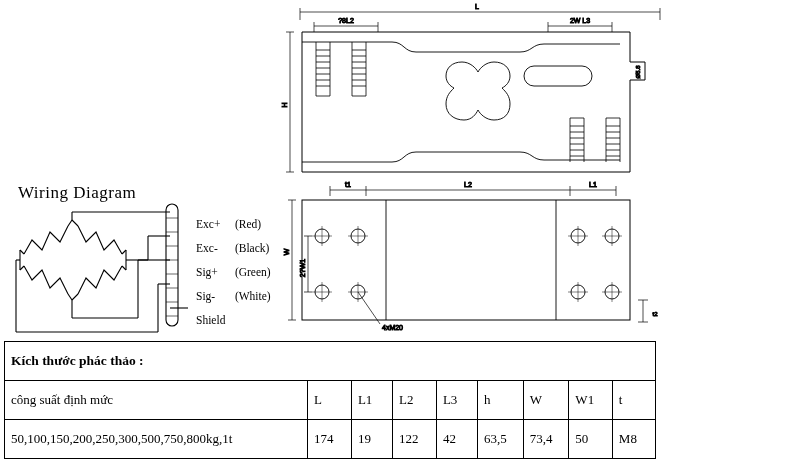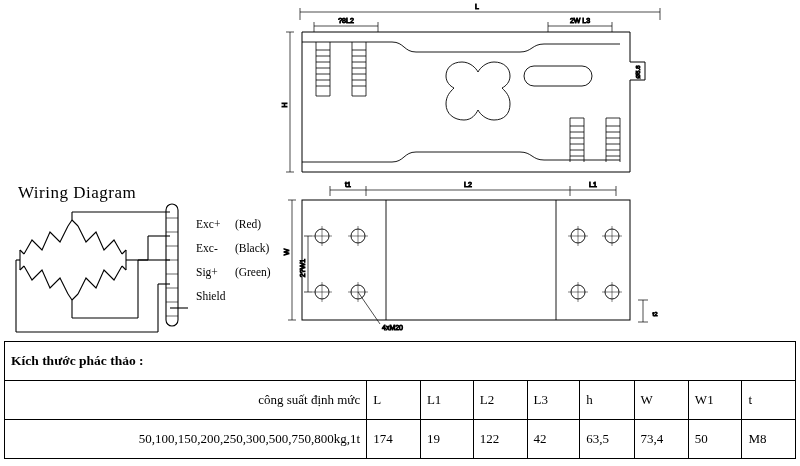--- a/index.html
+++ b/index.html
@@ -53,38 +53,37 @@
   #wiring-labels .row .nm {
     display: inline-block;
     width: 34px;
   }
 
   
   #spec-table {
     position: absolute;
     left: 4px;
     top: 341px;
-    width: 792px;
+    width: 652px;
     border-collapse: collapse;
     font-family: "Liberation Serif", serif;
     font-size: 13px;
   }
   #spec-table td {
     border: 1px solid #000;
     padding: 6px 6px;
     vertical-align: middle;
     height: 26px;
   }
   #spec-table .title-cell {
     font-weight: bold;
     font-size: 13.5px;
   }
   #spec-table .first-col {
     width: 375px;
-    text-align: right;
   }
   #spec-table .col {
     width: 45px;
   }
   .dim-text {
     font-family: "Liberation Sans", sans-serif;
     font-size: 7px;
     fill: #000;
   }
   .dim-text-sm {
@@ -356,20 +355,24 @@
       <span class="nm">Exc+</span>
       <span class="color">(Red)</span>
     </div>
     <div class="row wire-label">
       <span class="nm">Exc-</span>
       <span class="color">(Black)</span>
     </div>
     <div class="row wire-label">
       <span class="nm">Sig+</span>
       <span class="color">(Green)</span>
+    </div>
+    <div class="row wire-label">
+      <span class="nm">Sig-</span>
+      <span class="color">(White)</span>
     </div>
     <div class="row wire-label">
       <span class="nm" style="width:auto">Shield</span>
       <span class="color"></span>
     </div>
   </div>
 
   <table id="spec-table">
     <tbody>
       <tr>

